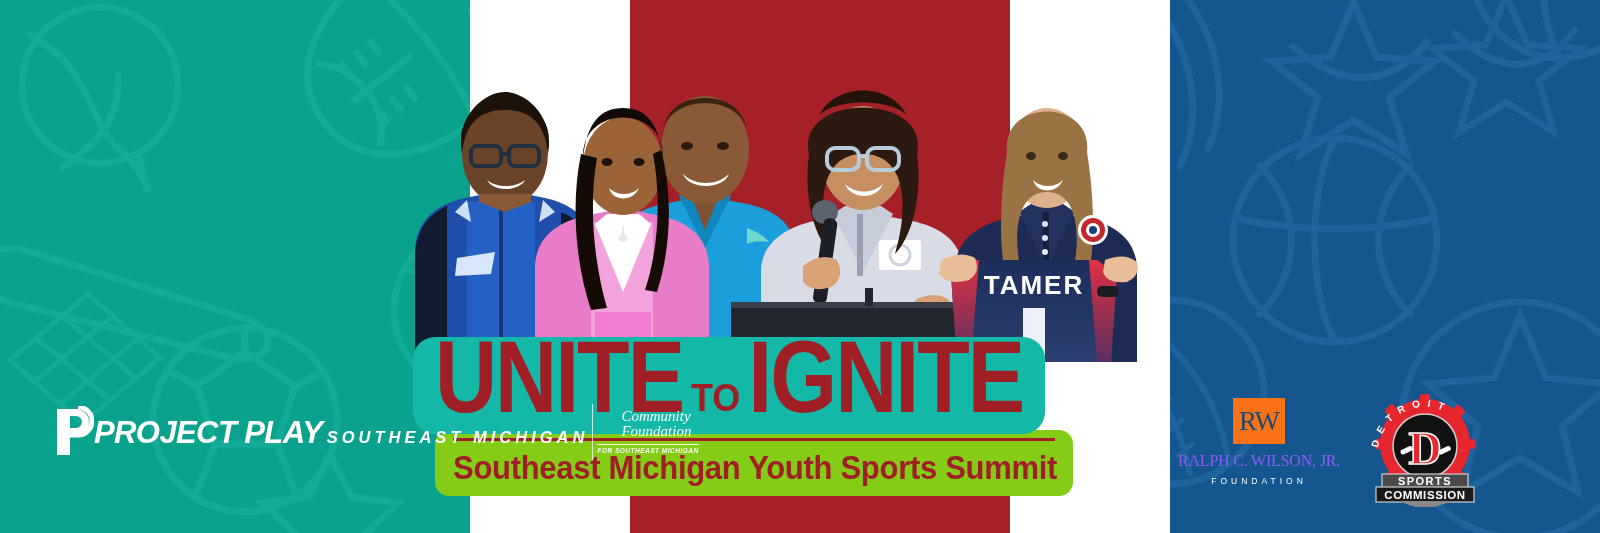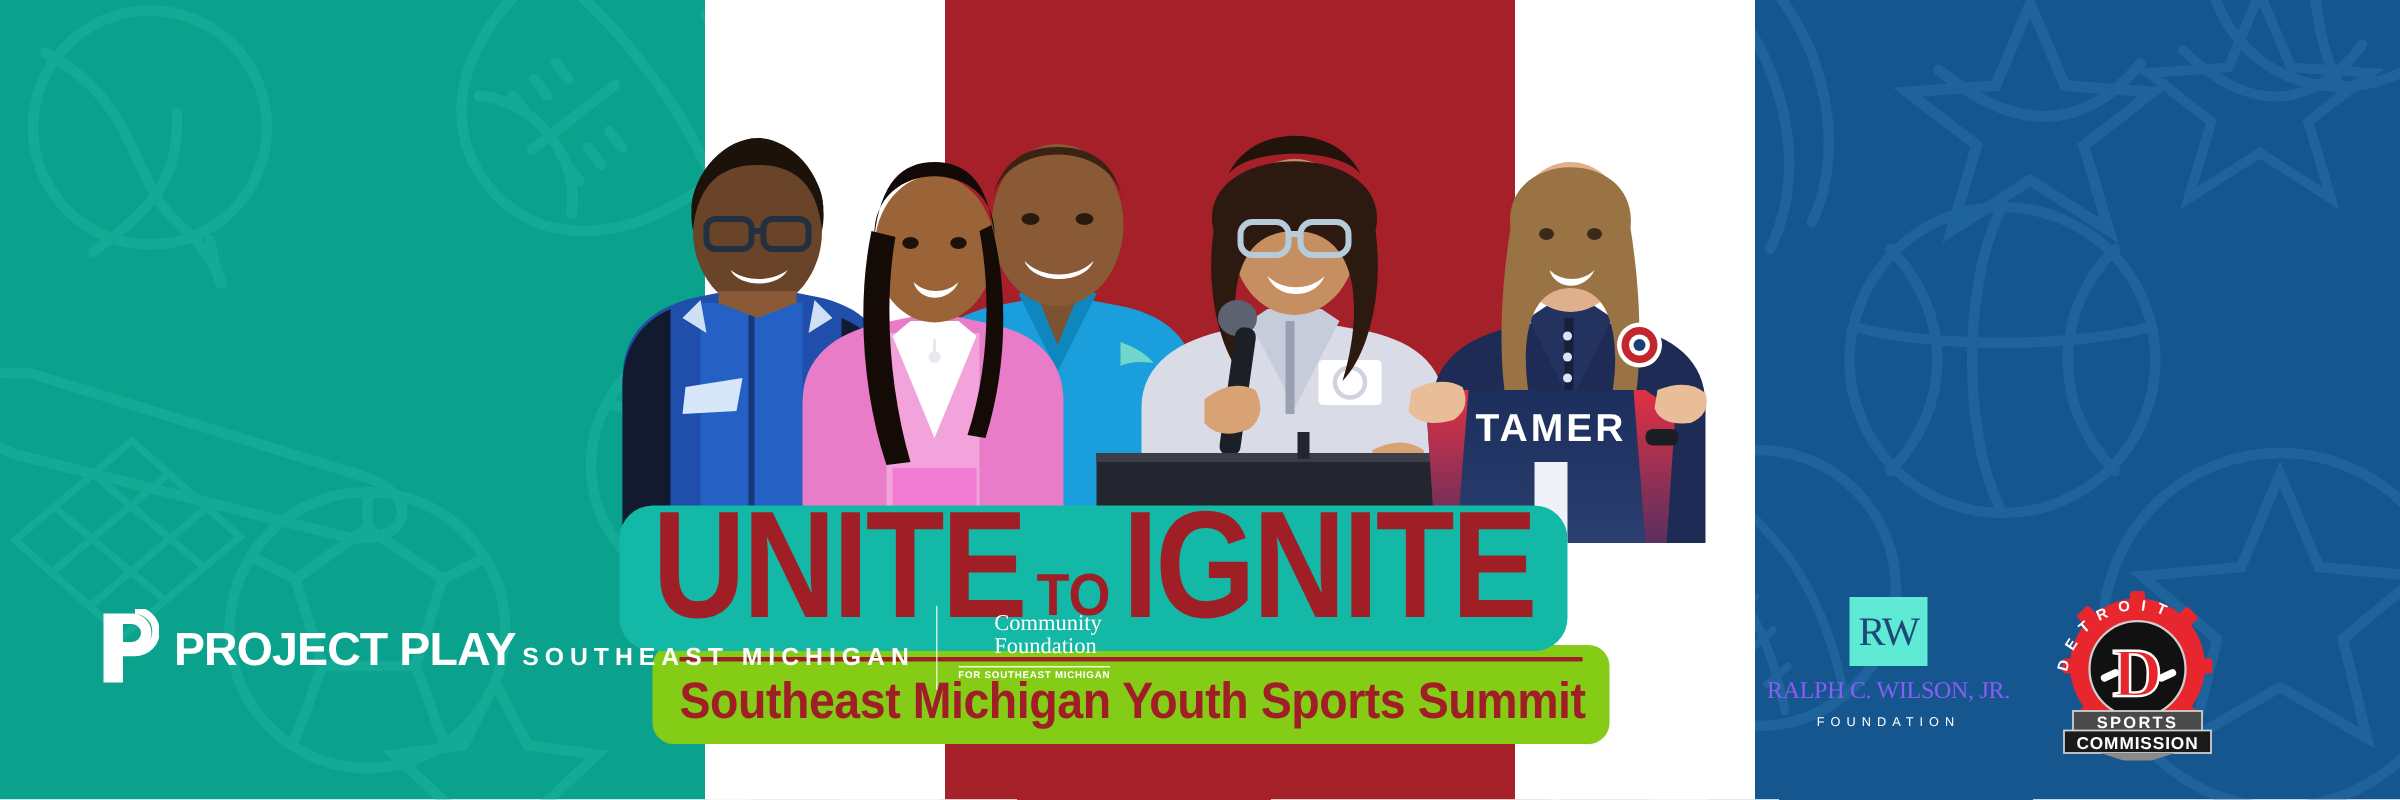--- a/index.html
+++ b/index.html
@@ -121,25 +121,26 @@
     text-align: center;
     letter-spacing: -0.3px;
     transform: scaleY(1.1);
     transform-origin: top;
     white-space: nowrap;
   }
 
   
   .logo-projectplay {
     position: absolute;
-    left: 66px; top: 404px;
+    left: 54px; top: 404px;
     display: flex;
     align-items: center;
-    gap: 10px;
+    gap: 0;
     color: #ffffff;
+    font-style: italic;
   }
   .pp-mark { width: 40px; height: 52px; flex: 0 0 auto; }
   .pp-mark svg { display: block; width: 100%; height: 100%; }
   .pp-words { line-height: 1; }
   .pp-line1 {
     font-family: "Liberation Sans", sans-serif;
     font-weight: 700;
     font-size: 31px;
     letter-spacing: -0.6px;
     color: #ffffff;
@@ -182,21 +183,21 @@
 
   
   .logo-rcw {
     position: absolute;
     left: 1174px; top: 398px;
     width: 170px;
     text-align: center;
   }
   .rcw-square {
     width: 52px; height: 46px;
-    background: #5eead4;
+    background: #f97316;
     margin: 0 auto 8px auto;
     display: flex;
     align-items: center;
     justify-content: center;
   }
   .rcw-rw {
     font-family: "Liberation Serif", serif;
     font-size: 27px;
     color: #1c4a78;
     letter-spacing: -1px;

